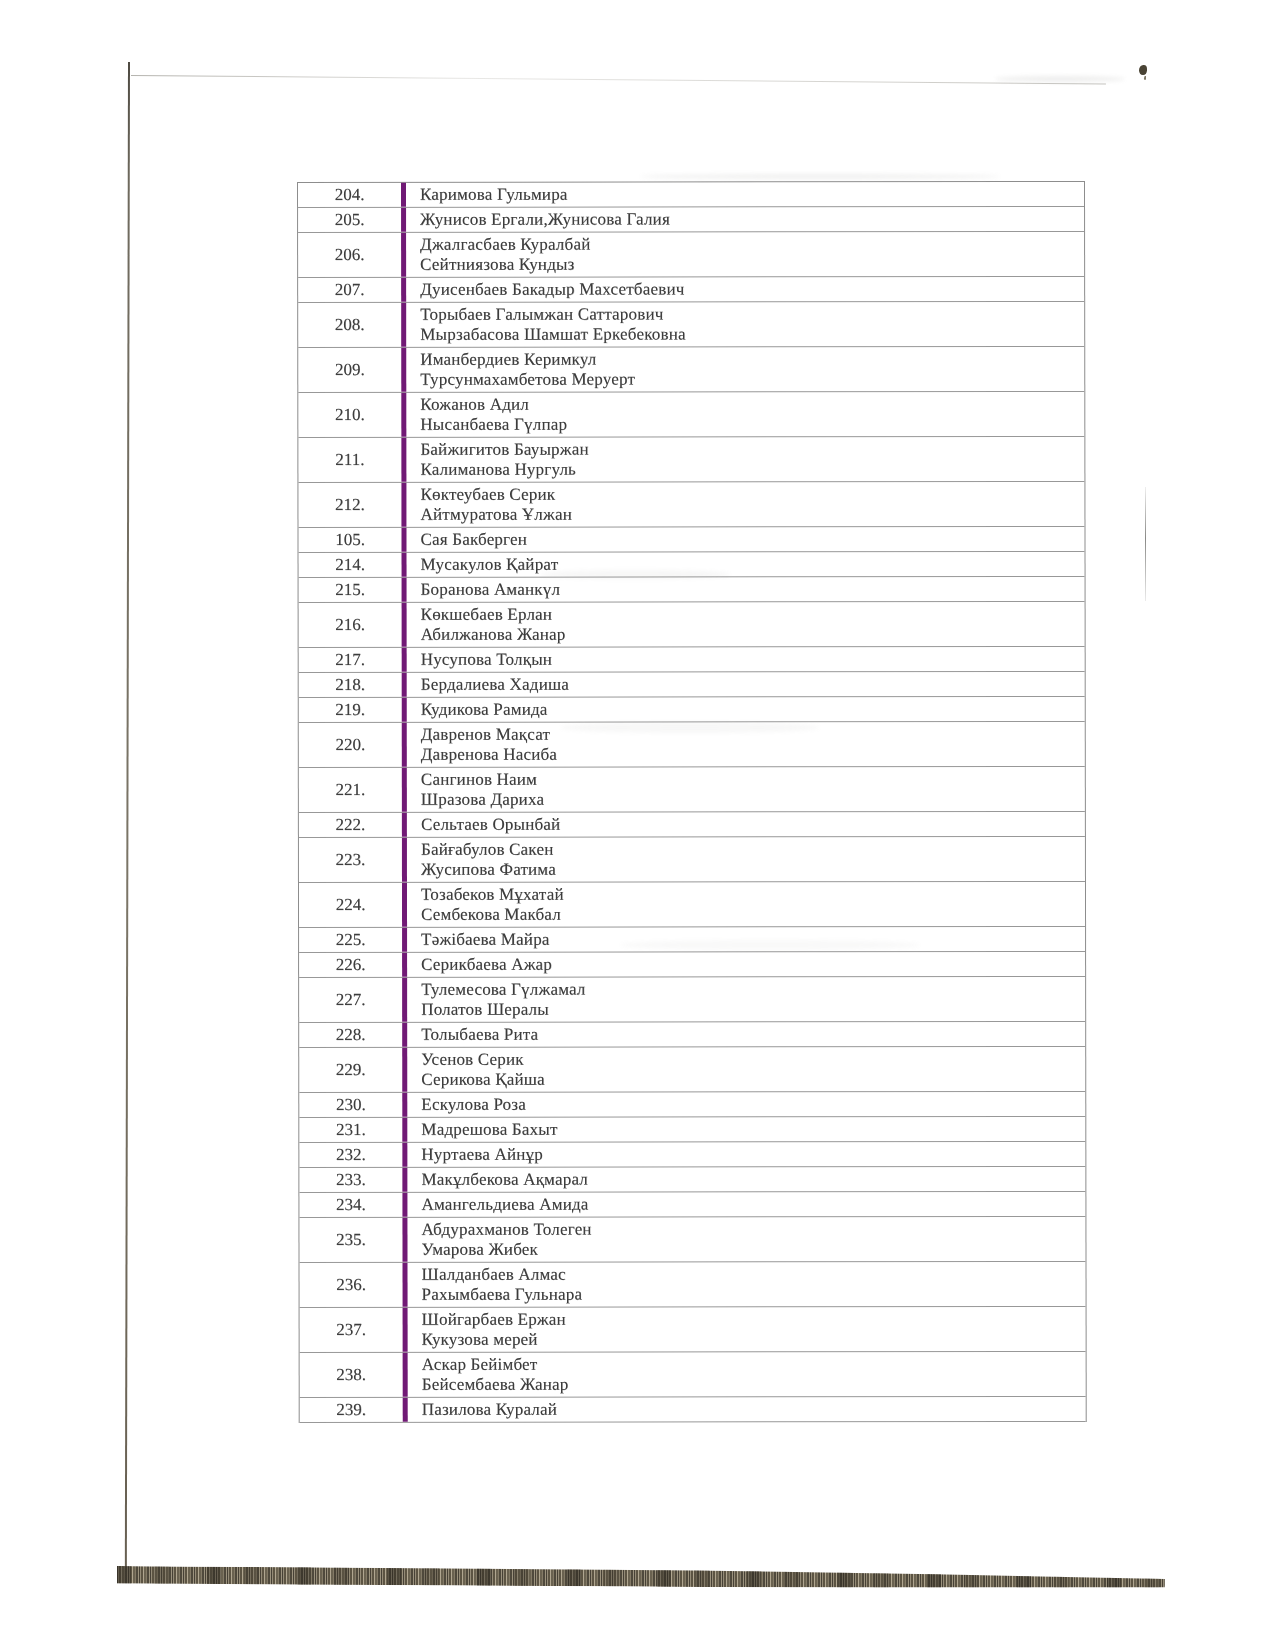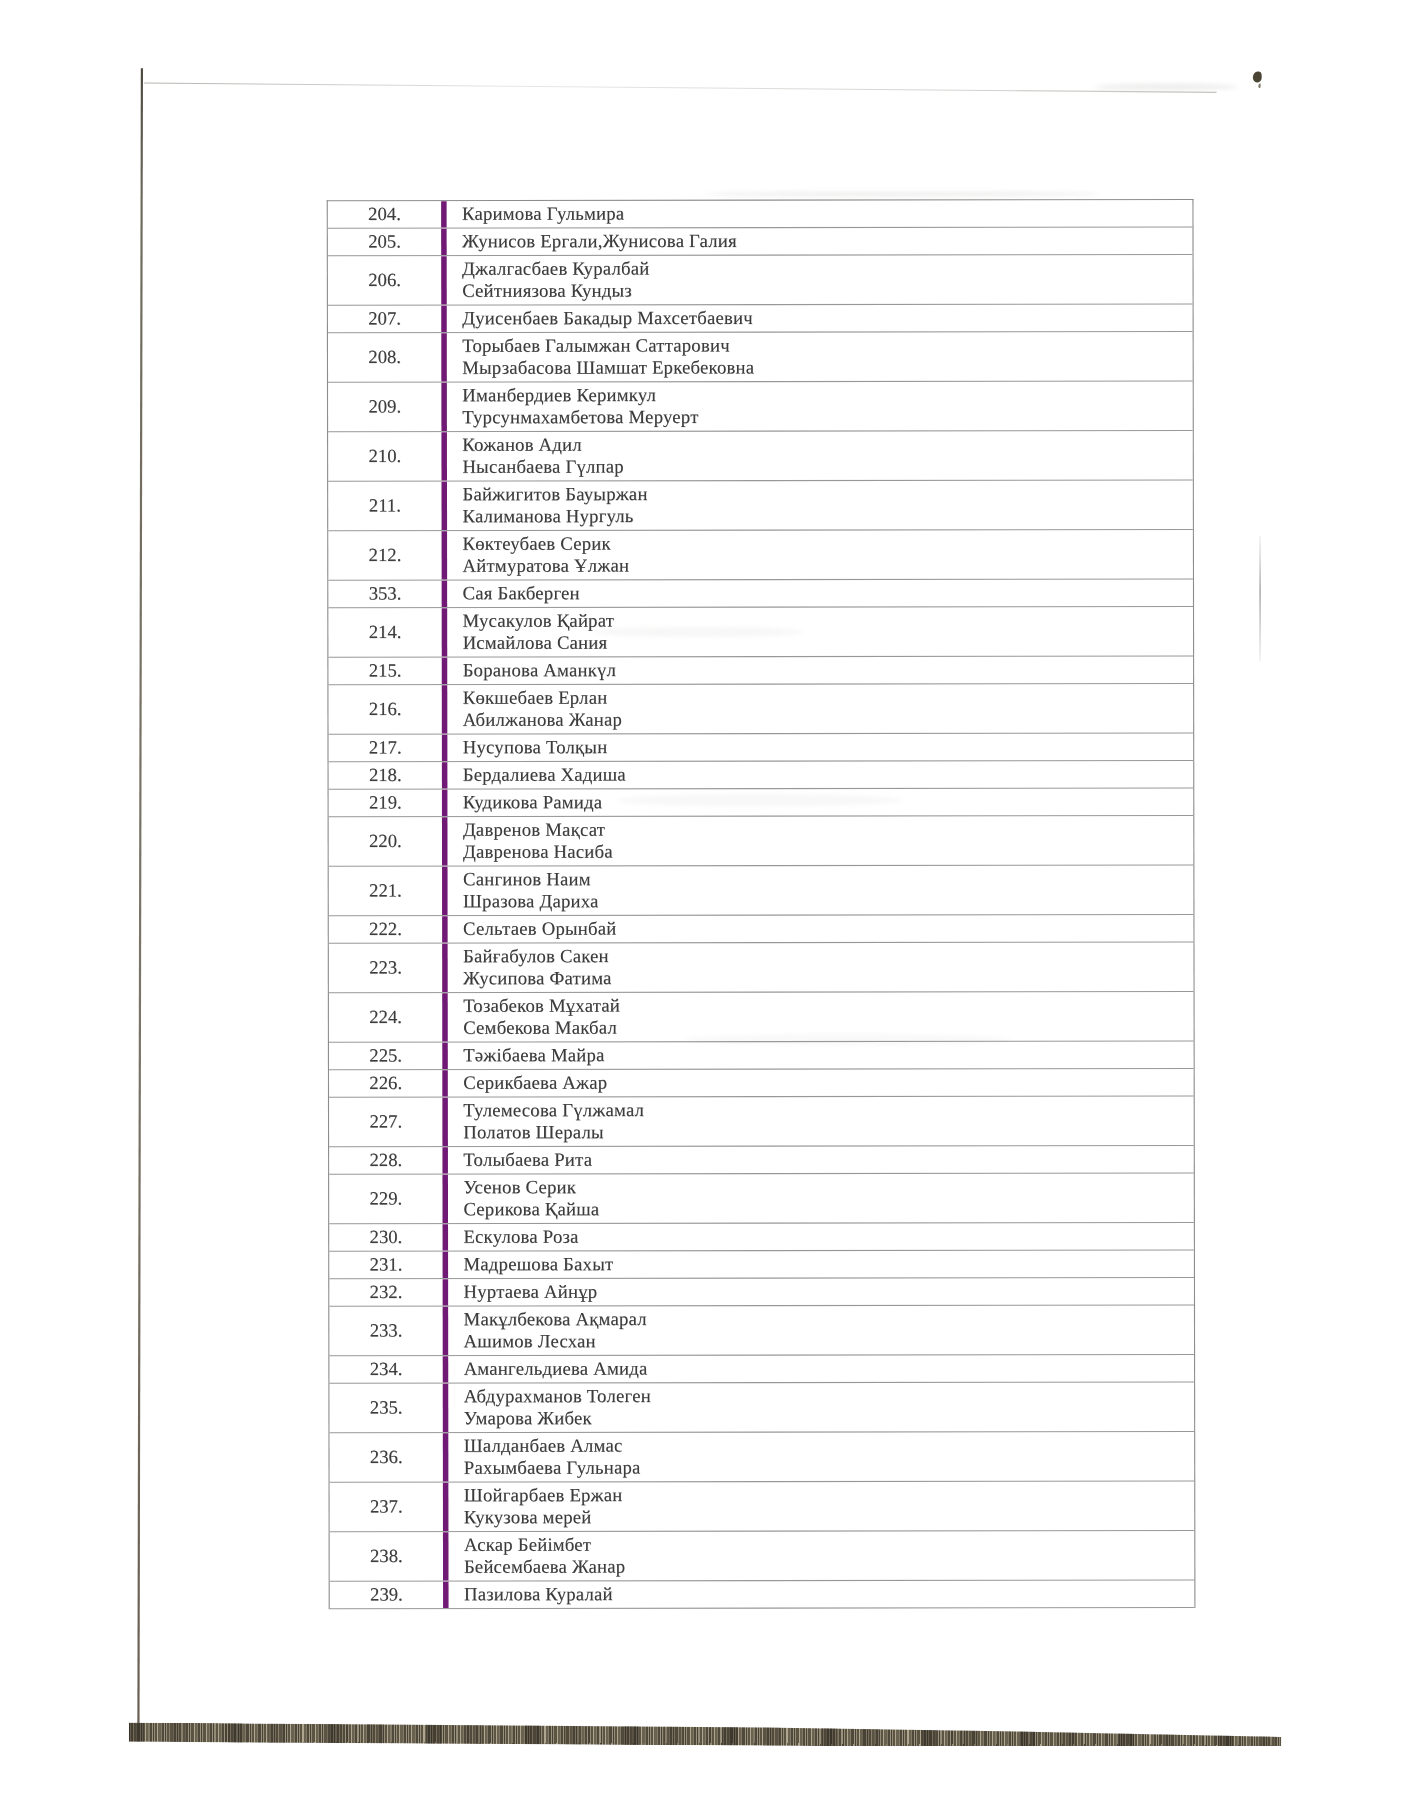--- a/index.html
+++ b/index.html
@@ -210,30 +210,29 @@
           </div>
         </div>
         <div class="row">
           <div class="cell-num">212.</div>
           <div class="cell-names">
             <div class="name-line">Көктеубаев Серик</div>
             <div class="name-line">Айтмуратова Ұлжан</div>
           </div>
         </div>
         <div class="row">
-          <div class="cell-num">353.</div>
+          <div class="cell-num">105.</div>
           <div class="cell-names">
             <div class="name-line">Сая Бакберген</div>
           </div>
         </div>
         <div class="row">
           <div class="cell-num">214.</div>
           <div class="cell-names">
             <div class="name-line">Мусакулов Қайрат</div>
-            <div class="name-line">Исмайлова Сания</div>
           </div>
         </div>
         <div class="row">
           <div class="cell-num">215.</div>
           <div class="cell-names">
             <div class="name-line">Боранова Аманкүл</div>
           </div>
         </div>
         <div class="row">
           <div class="cell-num">216.</div>
@@ -341,21 +340,20 @@
         <div class="row">
           <div class="cell-num">232.</div>
           <div class="cell-names">
             <div class="name-line">Нуртаева Айнұр</div>
           </div>
         </div>
         <div class="row">
           <div class="cell-num">233.</div>
           <div class="cell-names">
             <div class="name-line">Макұлбекова Ақмарал</div>
-            <div class="name-line">Ашимов Лесхан</div>
           </div>
         </div>
         <div class="row">
           <div class="cell-num">234.</div>
           <div class="cell-names">
             <div class="name-line">Амангельдиева Амида</div>
           </div>
         </div>
         <div class="row">
           <div class="cell-num">235.</div>

